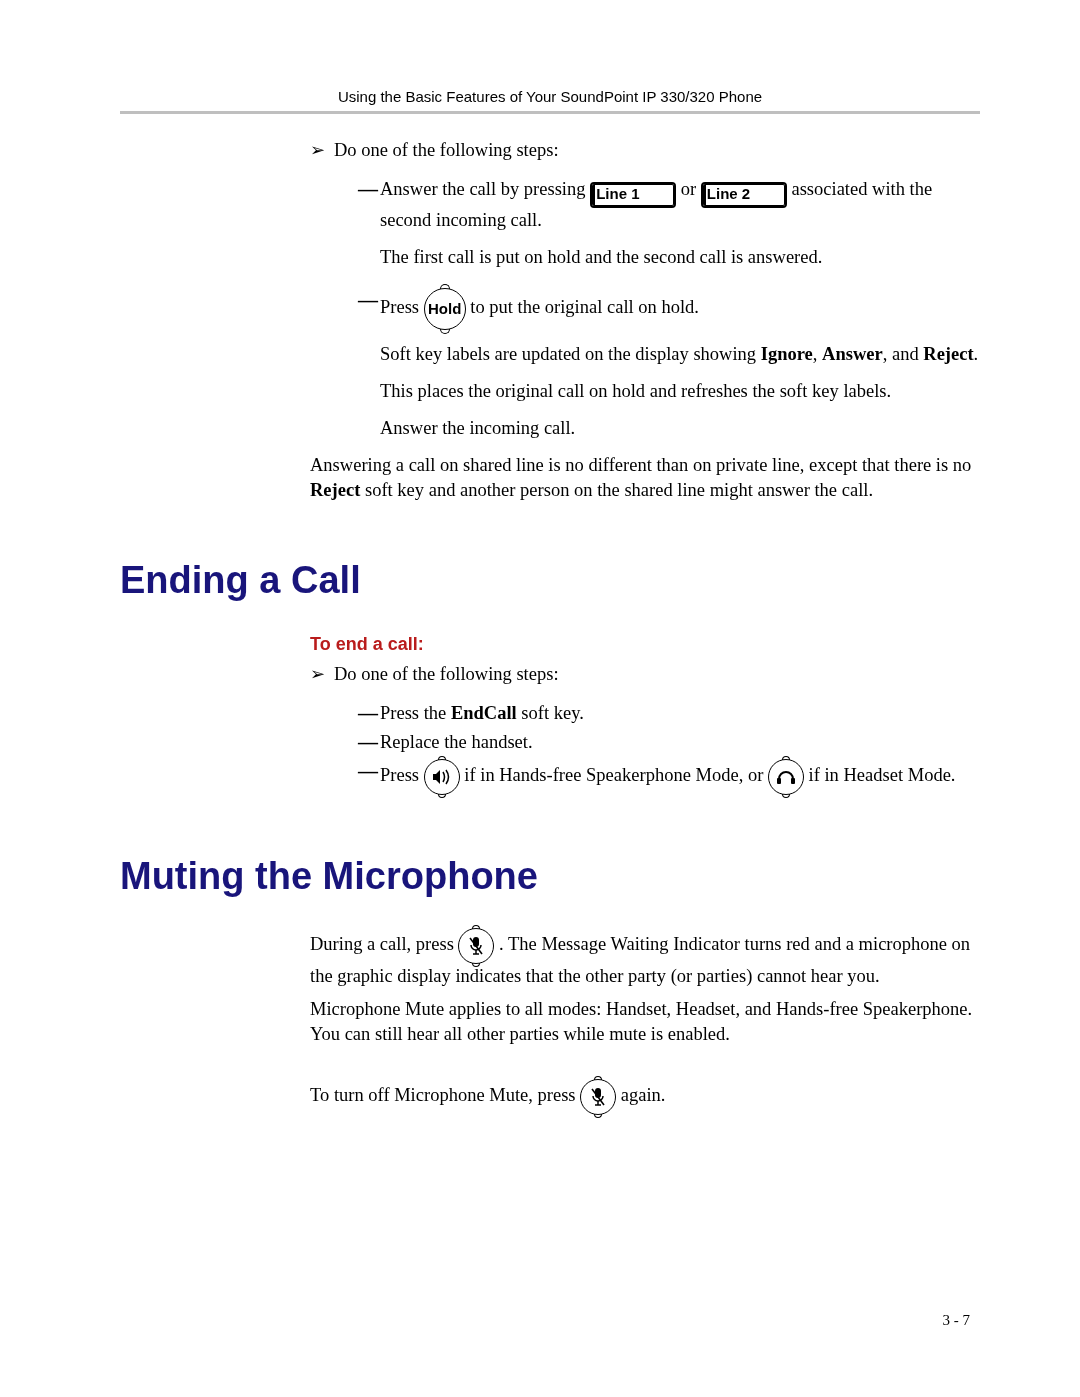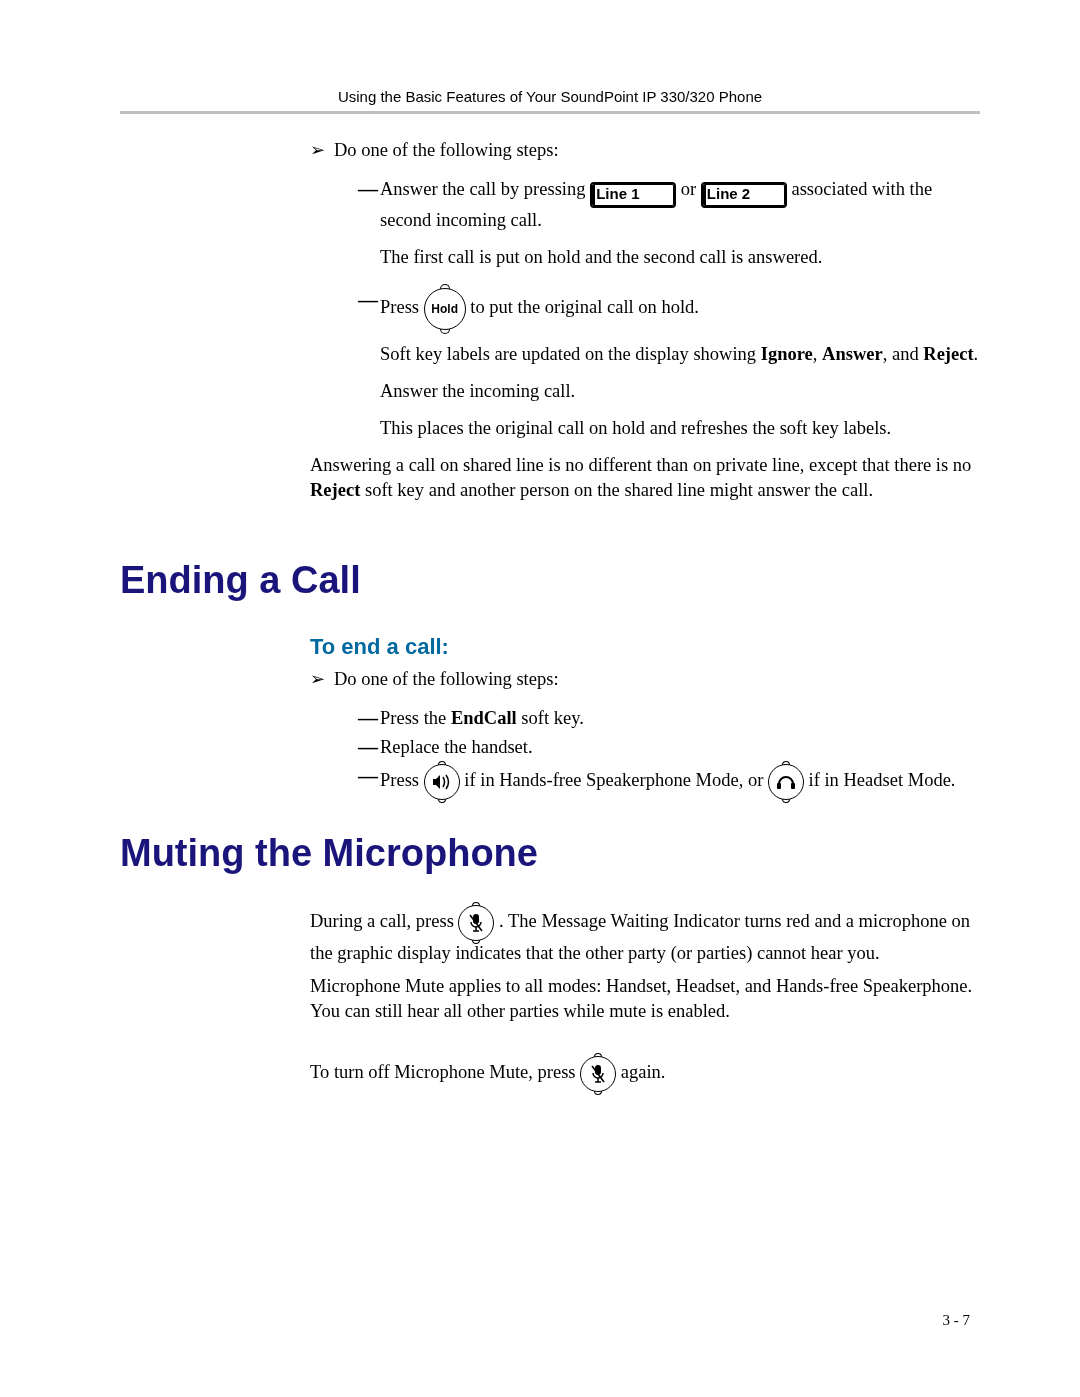--- a/index.html
+++ b/index.html
@@ -95,21 +95,21 @@
   .hold-key {
     display: inline-block;
     width: 40px;
     height: 40px;
     border: 1.5px solid #000;
     border-radius: 50%;
     vertical-align: middle;
     position: relative;
     font-family: Arial, sans-serif;
     font-weight: bold;
-    font-size: 12px;
+    font-size: 15px;
     text-align: center;
     line-height: 40px;
   }
   .hold-key::before,
   .hold-key::after {
     content: "";
     position: absolute;
     width: 8px;
     height: 4px;
     border: 1px solid #000;
@@ -153,22 +153,22 @@
     font-weight: bold;
     font-size: 38px;
     margin-top: 56px;
     margin-bottom: 30px;
     letter-spacing: 0;
     font-stretch: condensed;
   }
   .subhead {
     font-family: "Arial Narrow", Arial, sans-serif;
     font-weight: bold;
-    font-size: 22px;
-    color: #0369a1;
+    font-size: 18px;
+    color: #b91c1c;
     margin: 10px 0 6px 0;
     font-stretch: condensed;
   }
   .b { font-weight: bold; }
   .footer-pg {
     position: absolute;
     right: 110px;
     bottom: 68px;
     font-size: 15px;
   }
@@ -203,22 +203,22 @@
         <div class="dash">—</div>
         <div class="txt">
           <span>Press </span>
           <span class="hold-key">Hold</span>
           <span> to put the original call on hold.</span>
         </div>
       </div>
       <div class="block-after">
         <span>Soft key labels are updated on the display showing </span><span class="b">Ignore</span><span>, </span><span class="b">Answer</span><span>, and </span><span class="b">Reject</span><span>.</span>
       </div>
+      <div class="block-after">This places the original call on hold and refreshes the soft key labels.</div>
       <div class="block-after">Answer the incoming call.</div>
-      <div class="block-after">This places the original call on hold and refreshes the soft key labels.</div>
     </div>
 
     <div class="para" style="margin-top:7px;">
       <span>Answering a call on shared line is no different than on private line, except that there is no </span><span class="b">Reject</span><span> soft key and another person on the shared line might answer the call.</span>
     </div>
   </div>
 
   <div class="heading">Ending a Call</div>
   <div class="content">
     <div class="subhead">To end a call:</div>
@@ -255,21 +255,21 @@
               <rect x="2" y="11" width="4" height="6" rx="1" fill="#000"></rect>
               <rect x="16" y="11" width="4" height="6" rx="1" fill="#000"></rect>
             </svg>
           </span>
           <span> if in Headset Mode.</span>
         </div>
       </div>
     </div>
   </div>
 
-  <div class="heading" style="margin-top:32px;">Muting the Microphone</div>
+  <div class="heading" style="margin-top:60px;">Muting the Microphone</div>
   <div class="content">
     <div class="para">
       <span>During a call, press </span>
       <span class="round-btn">
         <svg width="16" height="20" viewBox="0 0 16 20">
           <rect x="5" y="1" width="6" height="10" rx="3" fill="#000"></rect>
           <path d="M3 9 a5 5 0 0 0 10 0" fill="none" stroke="#000" stroke-width="1.5"></path>
           <line x1="8" y1="14" x2="8" y2="18" stroke="#000" stroke-width="1.5"></line>
           <line x1="5" y1="18" x2="11" y2="18" stroke="#000" stroke-width="1.5"></line>
           <line x1="2" y1="2" x2="14" y2="18" stroke="#000" stroke-width="1.5"></line>

